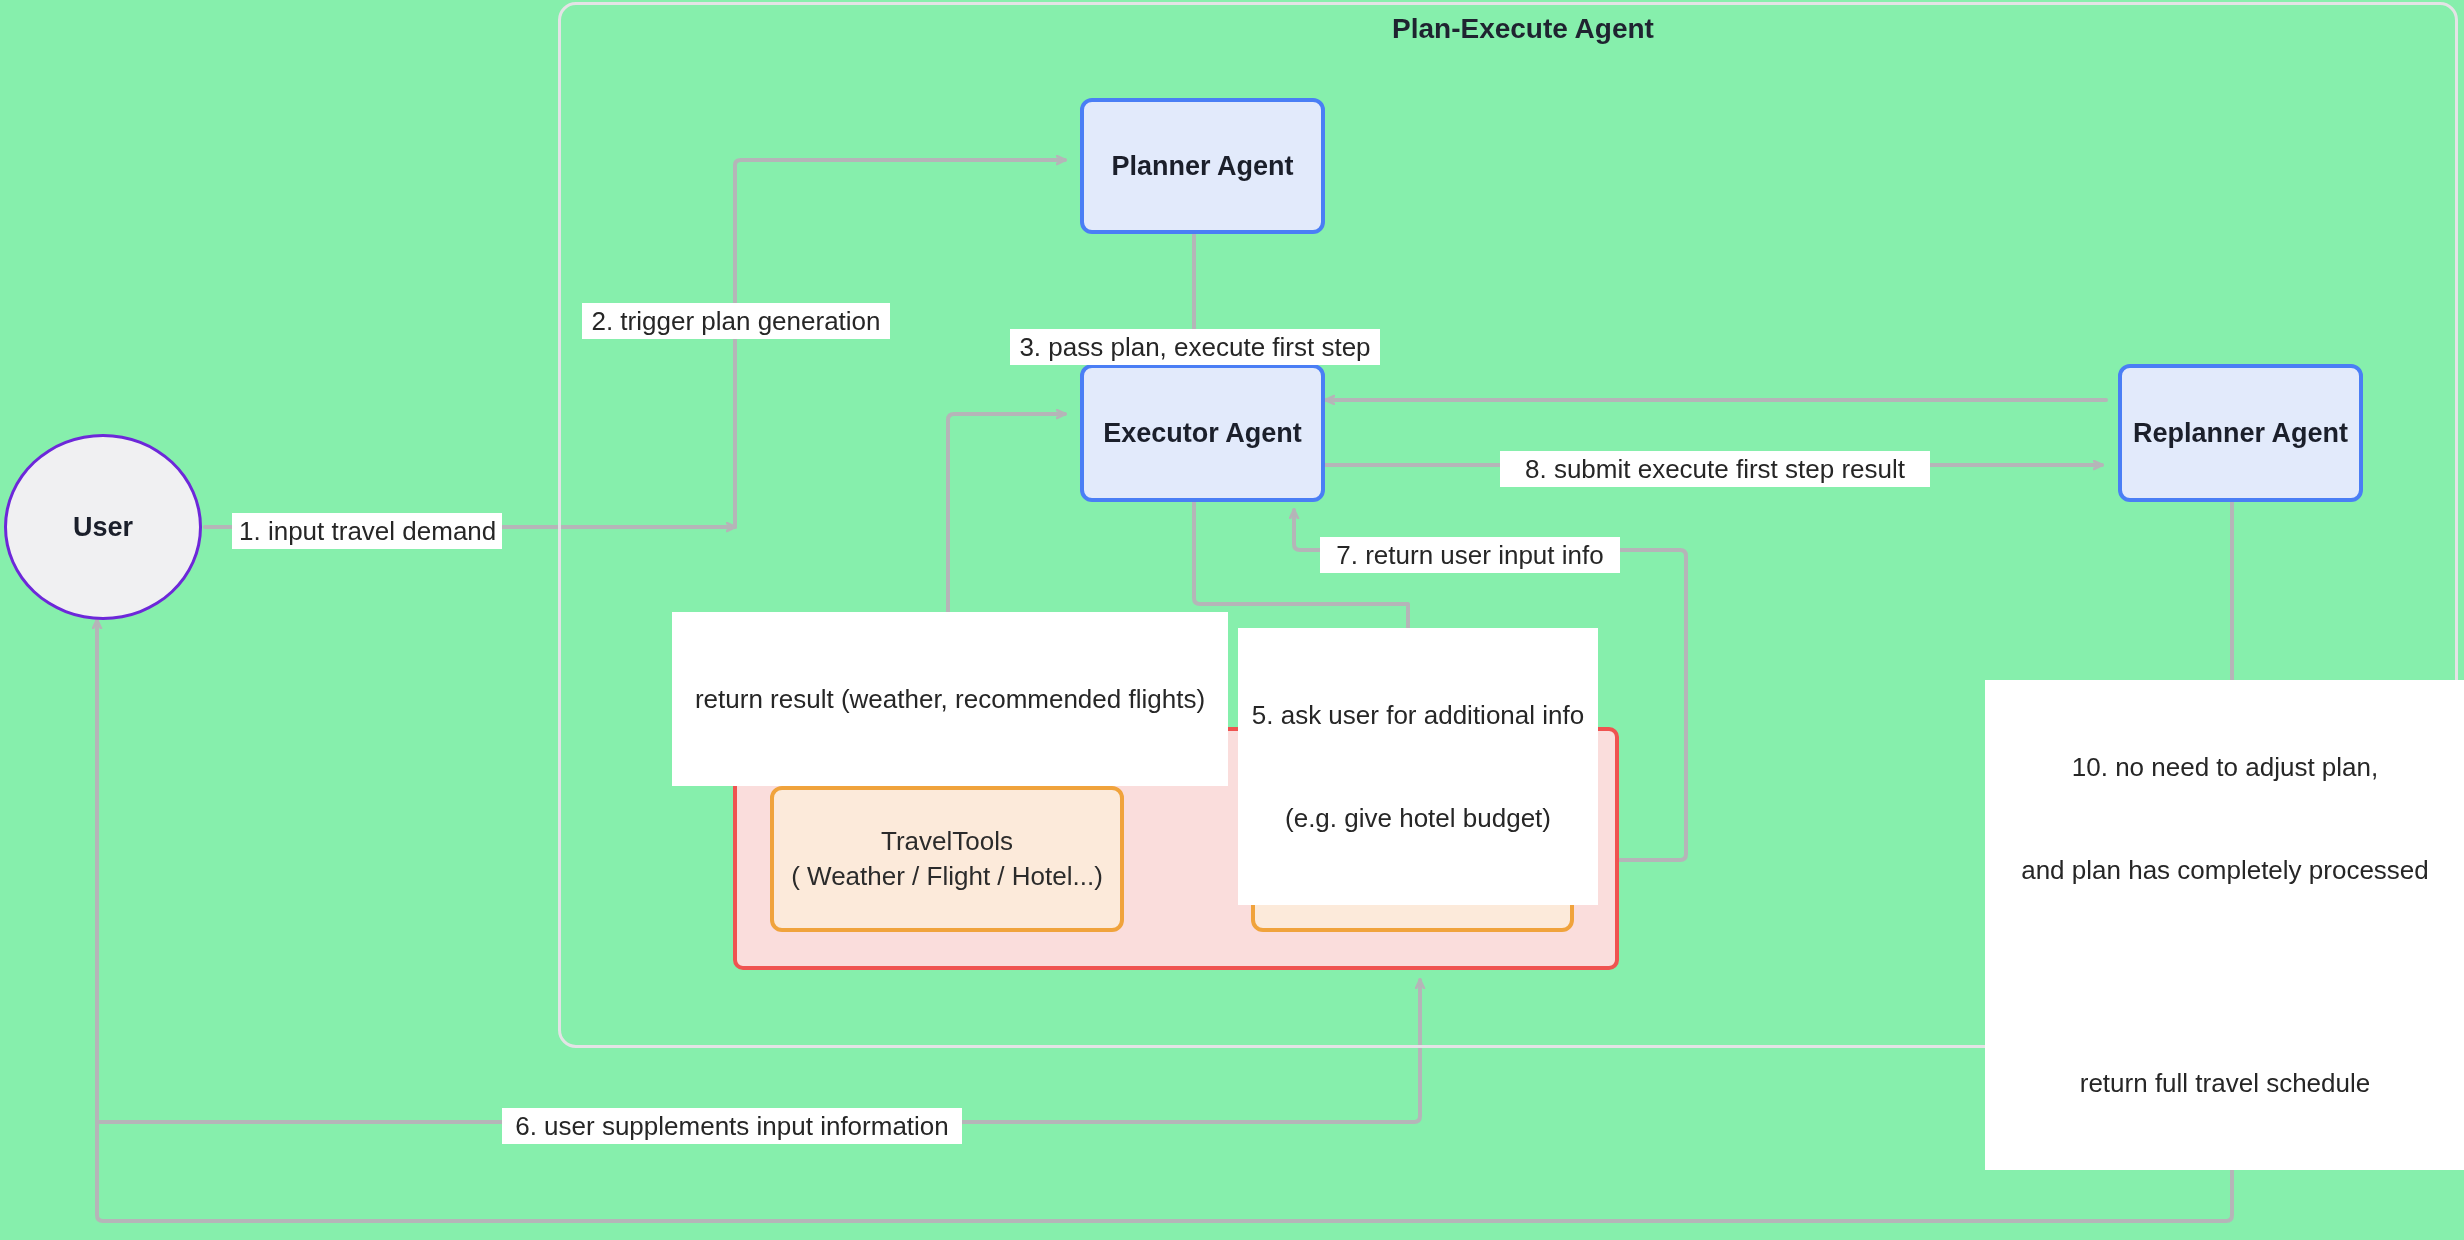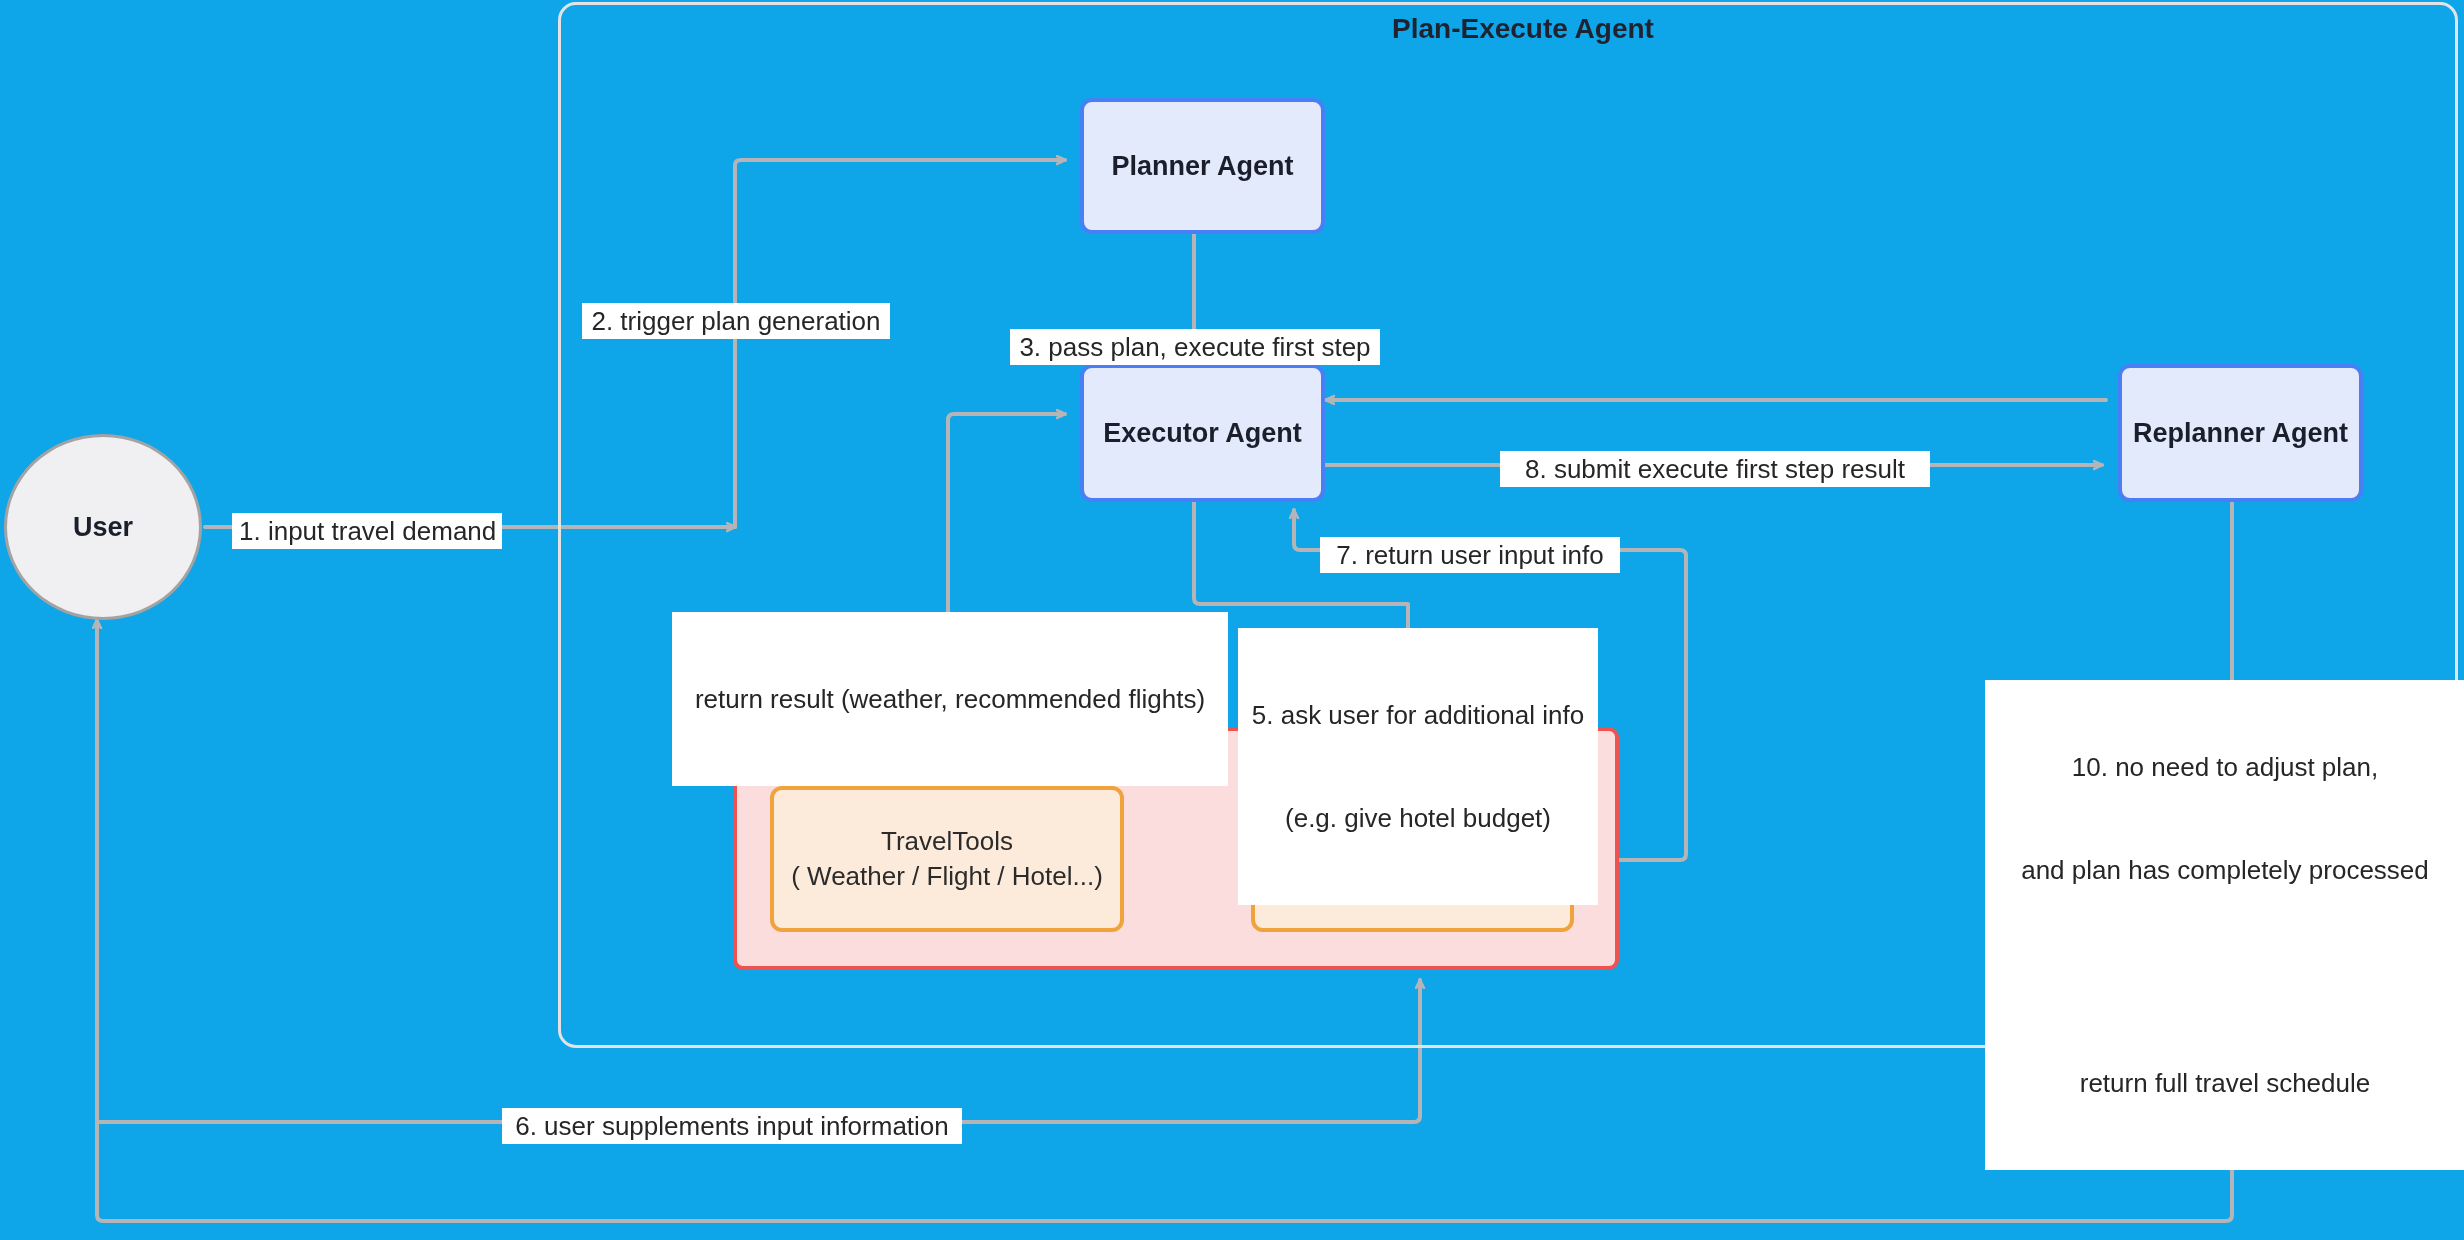--- a/index.html
+++ b/index.html
@@ -8,21 +8,21 @@
     padding: 0;
     background: #ffffff;
   }
   body {
     font-family: "Liberation Sans", sans-serif;
   }
   #canvas {
     position: relative;
     width: 2464px;
     height: 1240px;
-    background: #0ea5e9;
+    background: #86efac;
     overflow: hidden;
   }
   #edges {
     position: absolute;
     left: 0;
     top: 0;
     width: 2464px;
     height: 1240px;
     pointer-events: none;
   }
@@ -76,21 +76,21 @@
   }
   .node.tool {
     border: 4px solid #f0a33c;
     border-radius: 12px;
     background: #fceada;
     color: #2b2b2b;
     font-weight: normal;
     font-size: 26px;
   }
   .node.user {
-    border: 3px solid #a3a3a3;
+    border: 3px solid #6d28d9;
     border-radius: 50%;
     background: #f0f0f2;
     color: #1b1f2b;
     font-weight: bold;
     font-size: 27px;
   }
 
   
   .edge-label {
     position: absolute;

